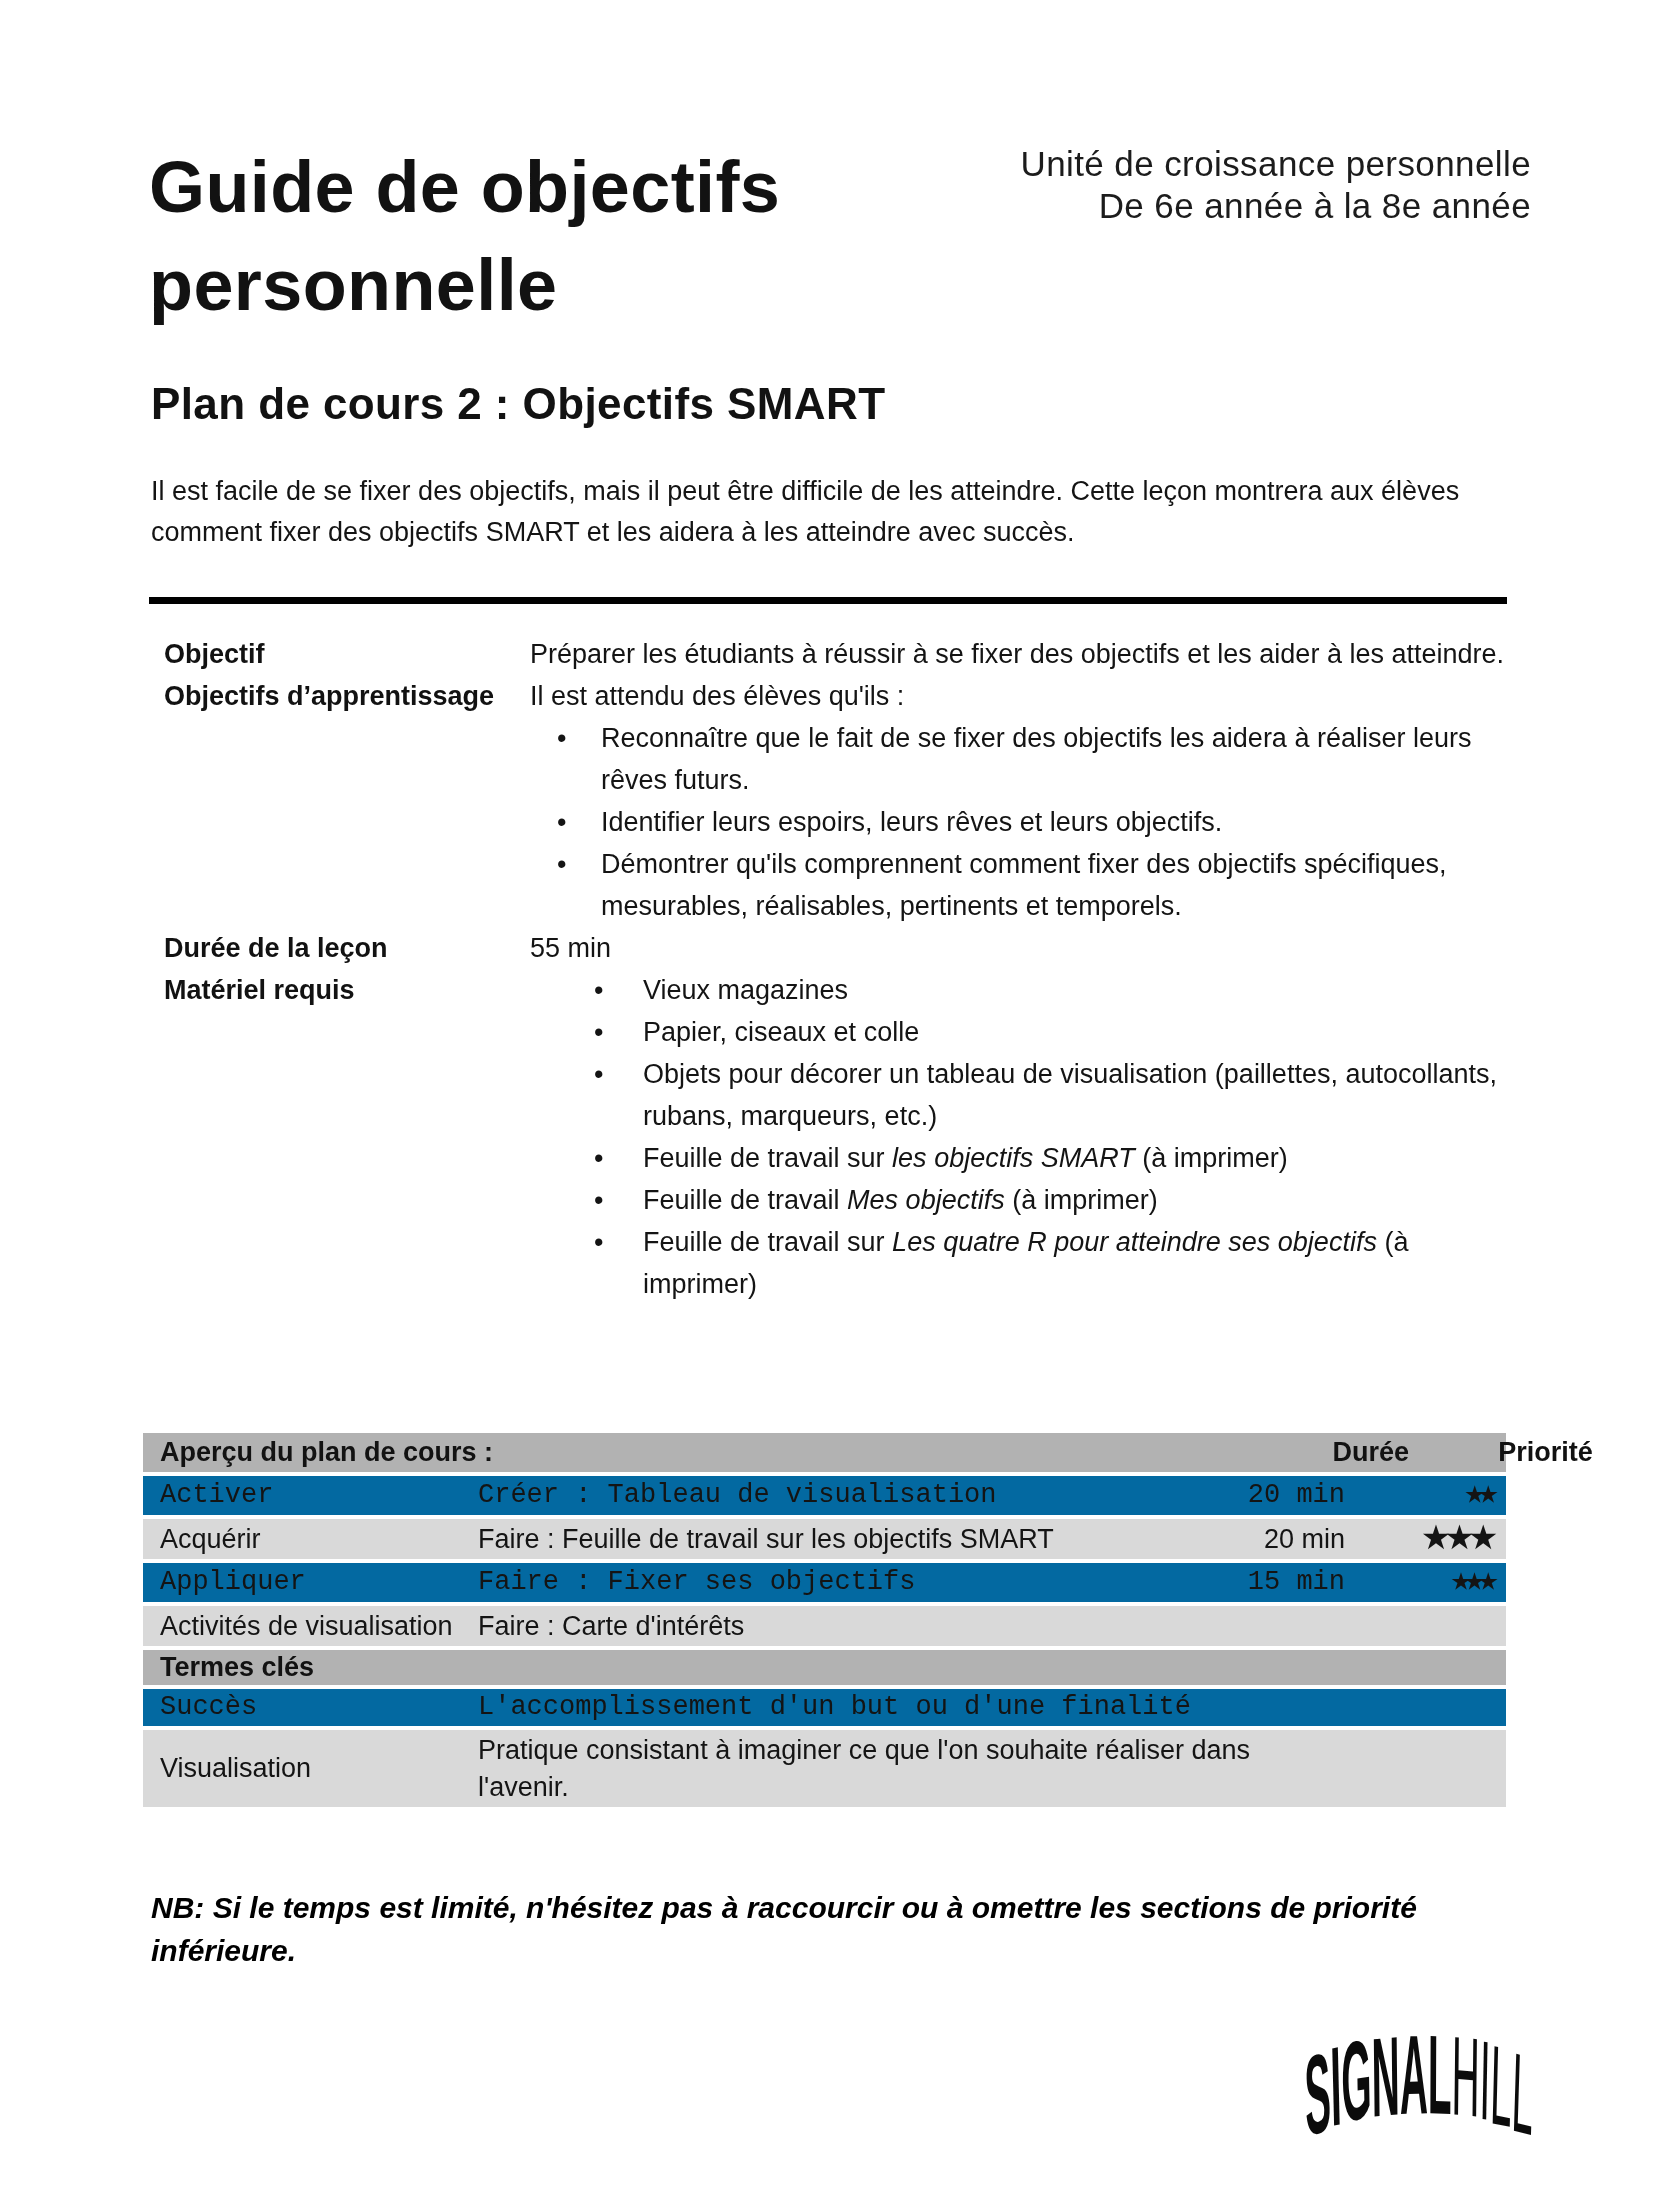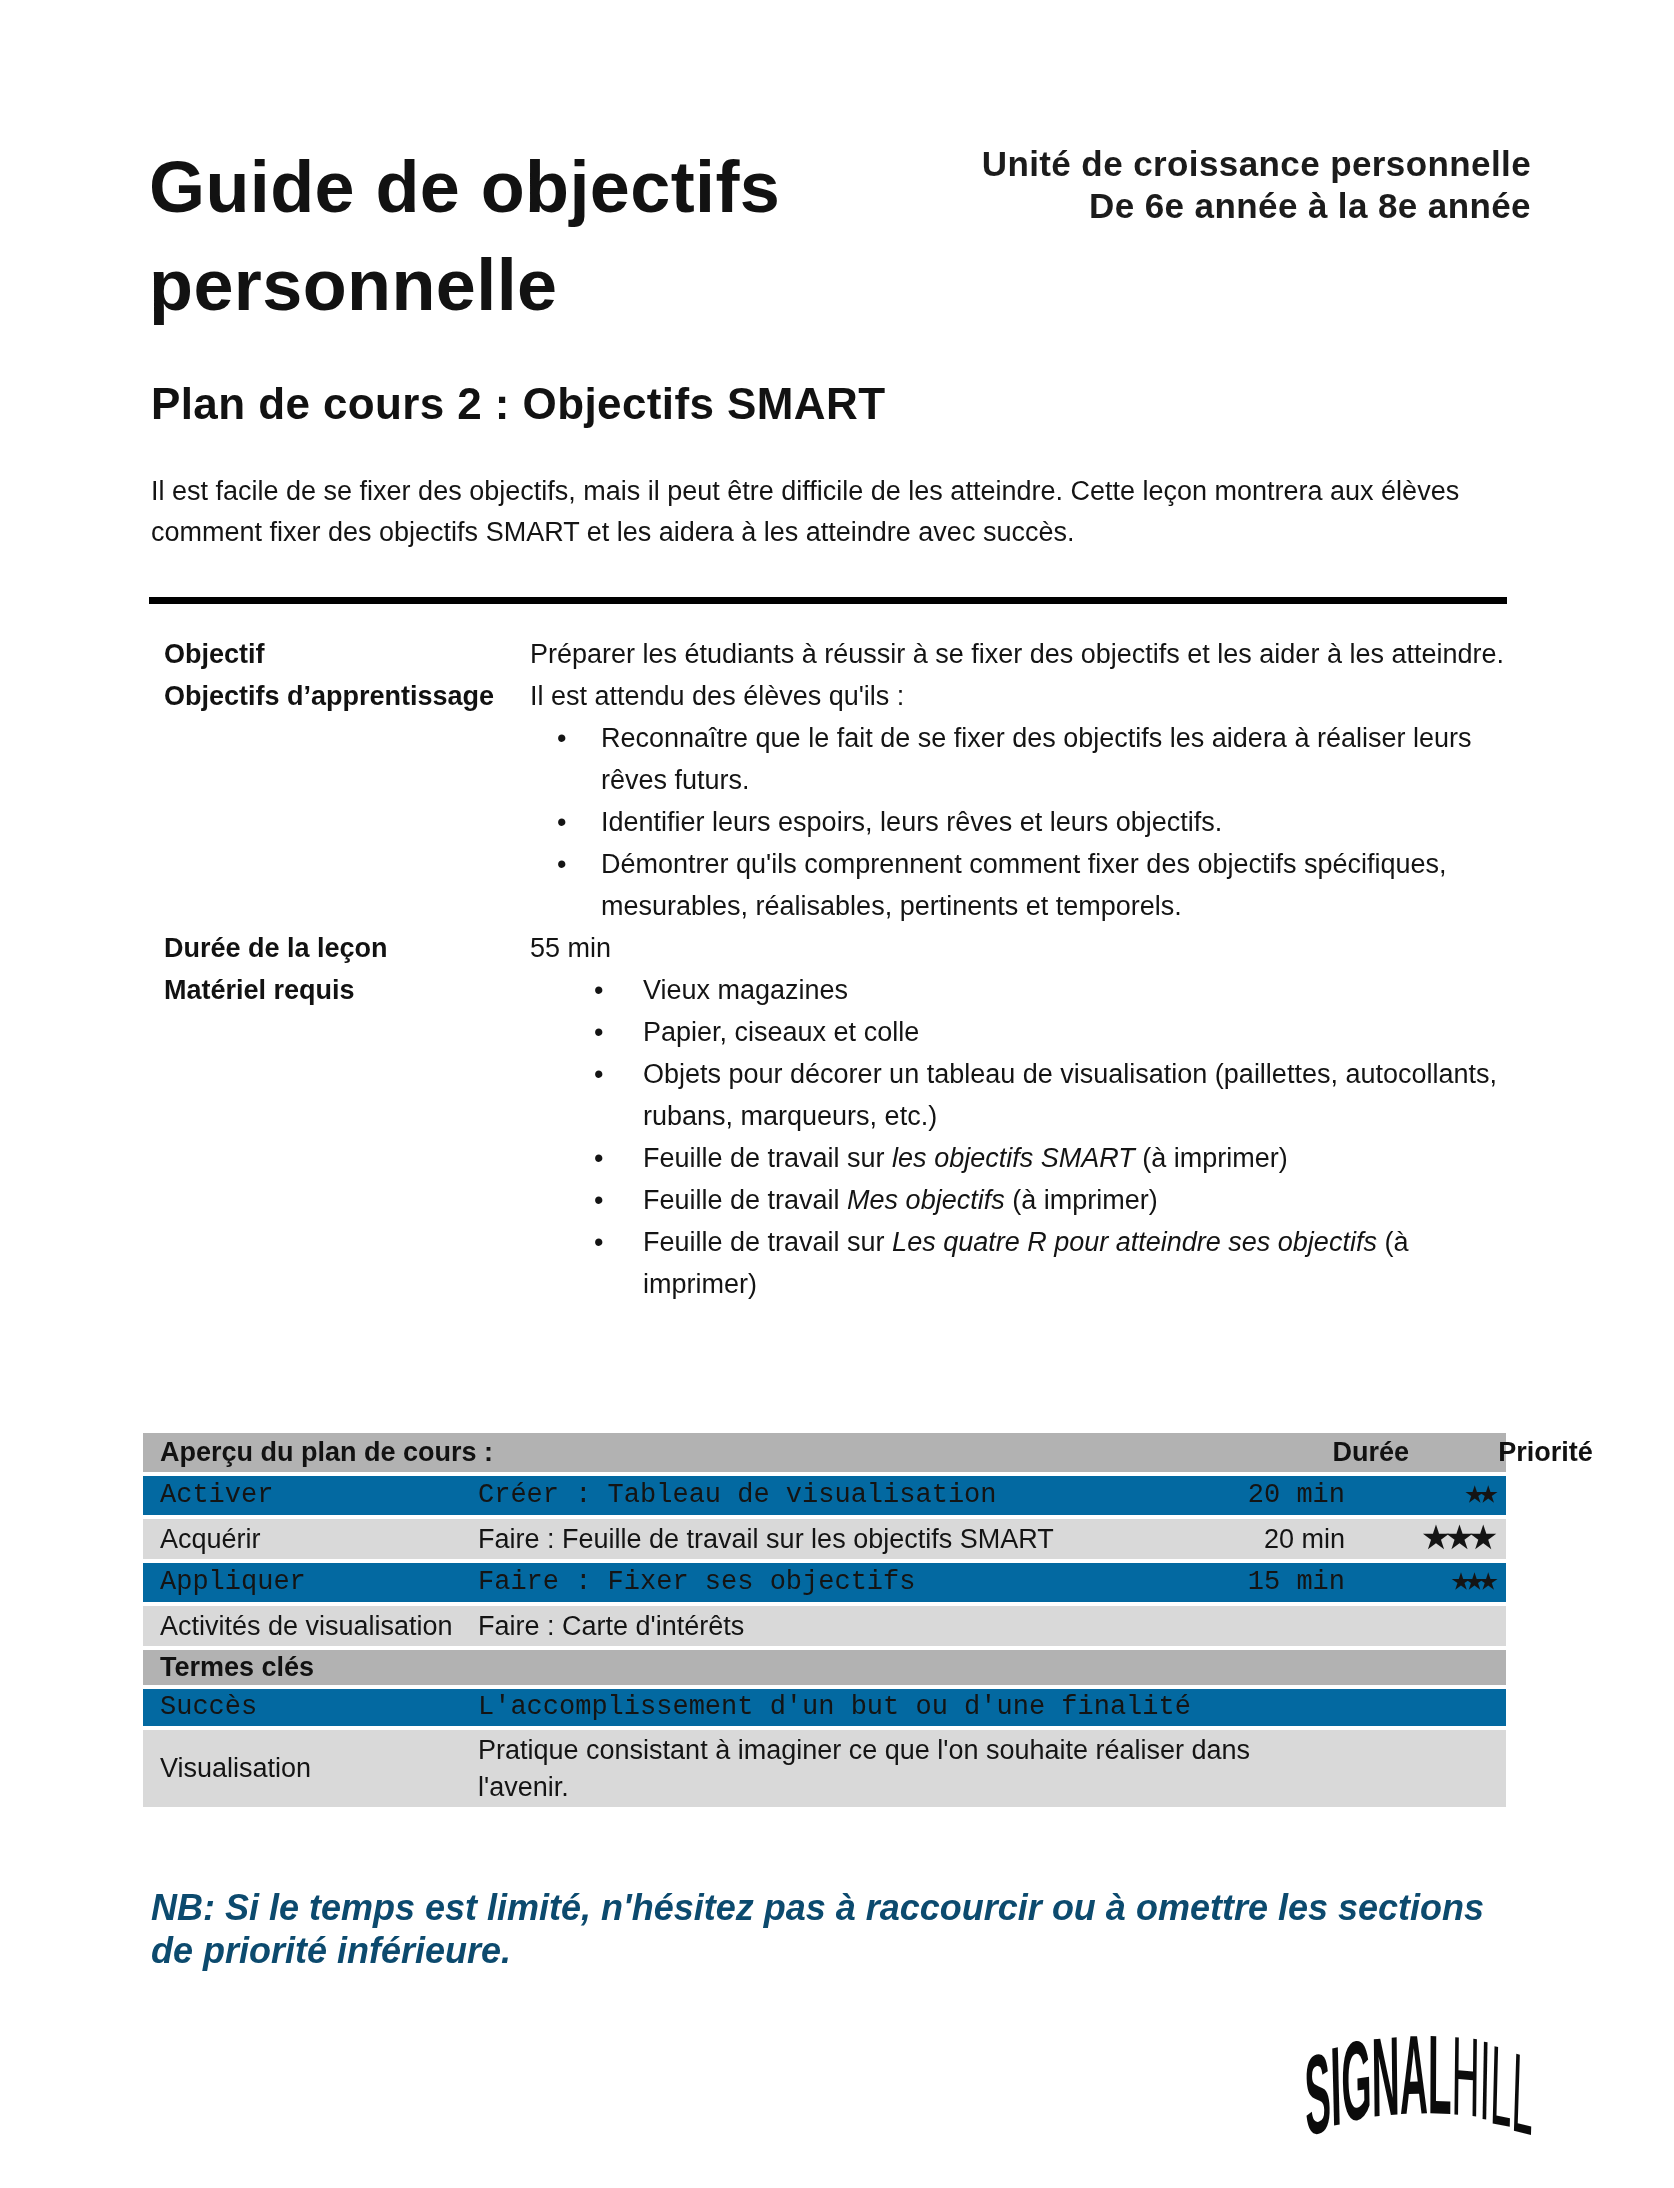--- a/index.html
+++ b/index.html
@@ -13,21 +13,21 @@
     margin:0 auto;
   }
   
   #doc-title{
     position:absolute;left:149px;top:138px;width:852px;
     font-size:72px;line-height:98px;font-weight:800;
     letter-spacing:0.4px;color:#121212;
   }
   #unit-block{
     position:absolute;right:143px;top:143px;width:654px;
-    text-align:right;font-weight:700;font-size:35px;line-height:42px;
+    text-align:right;font-weight:400;font-size:35px;line-height:42px;
     color:#1c1c1c;letter-spacing:0.4px;
   }
   
   #lesson-heading{
     position:absolute;left:151px;top:379px;
     font-size:44px;font-weight:800;letter-spacing:0.4px;color:#121212;
   }
   #lesson-intro{
     position:absolute;left:151px;top:471px;width:1329px;
     font-size:27px;line-height:41px;color:#141414;
@@ -69,22 +69,22 @@
   .trow.alt{background:#d9d9d9;}
   .trow.white{background:#0369a1;font-family:Liberation Mono, monospace;}
   .trow.keyhead{background:#b2b2b2;line-height:35px;font-weight:800;color:#121212;}
   .trow.keyhead .c1{grid-column:1/5;}
   .trow .span-def{grid-column:2/5;}
   .def-wrap{max-width:865px;padding:1.7px 0;}
   .stars{font-size:34px;letter-spacing:-6.9px;margin-right:5.2px;white-space:nowrap;}
   
   #note{
     position:absolute;left:151px;top:1886px;width:1342px;
-    font-size:36px;line-height:43px;font-style:italic;font-weight:700;
-    color:#0c4a6e;
+    font-size:30px;line-height:43px;font-style:italic;font-weight:700;
+    color:#000000;
   }
   #footer-label{
     position:absolute;left:151px;top:2046px;
     font-size:33px;font-weight:300;letter-spacing:0.4px;color:#1c1c1c;
   }
   #logo{
     position:absolute;right:140px;top:2018px;
     transform:scale(0.37,1.07);transform-origin:top right;
     white-space:nowrap;font-size:105px;line-height:105px;color:#0b0b0b;
   }

